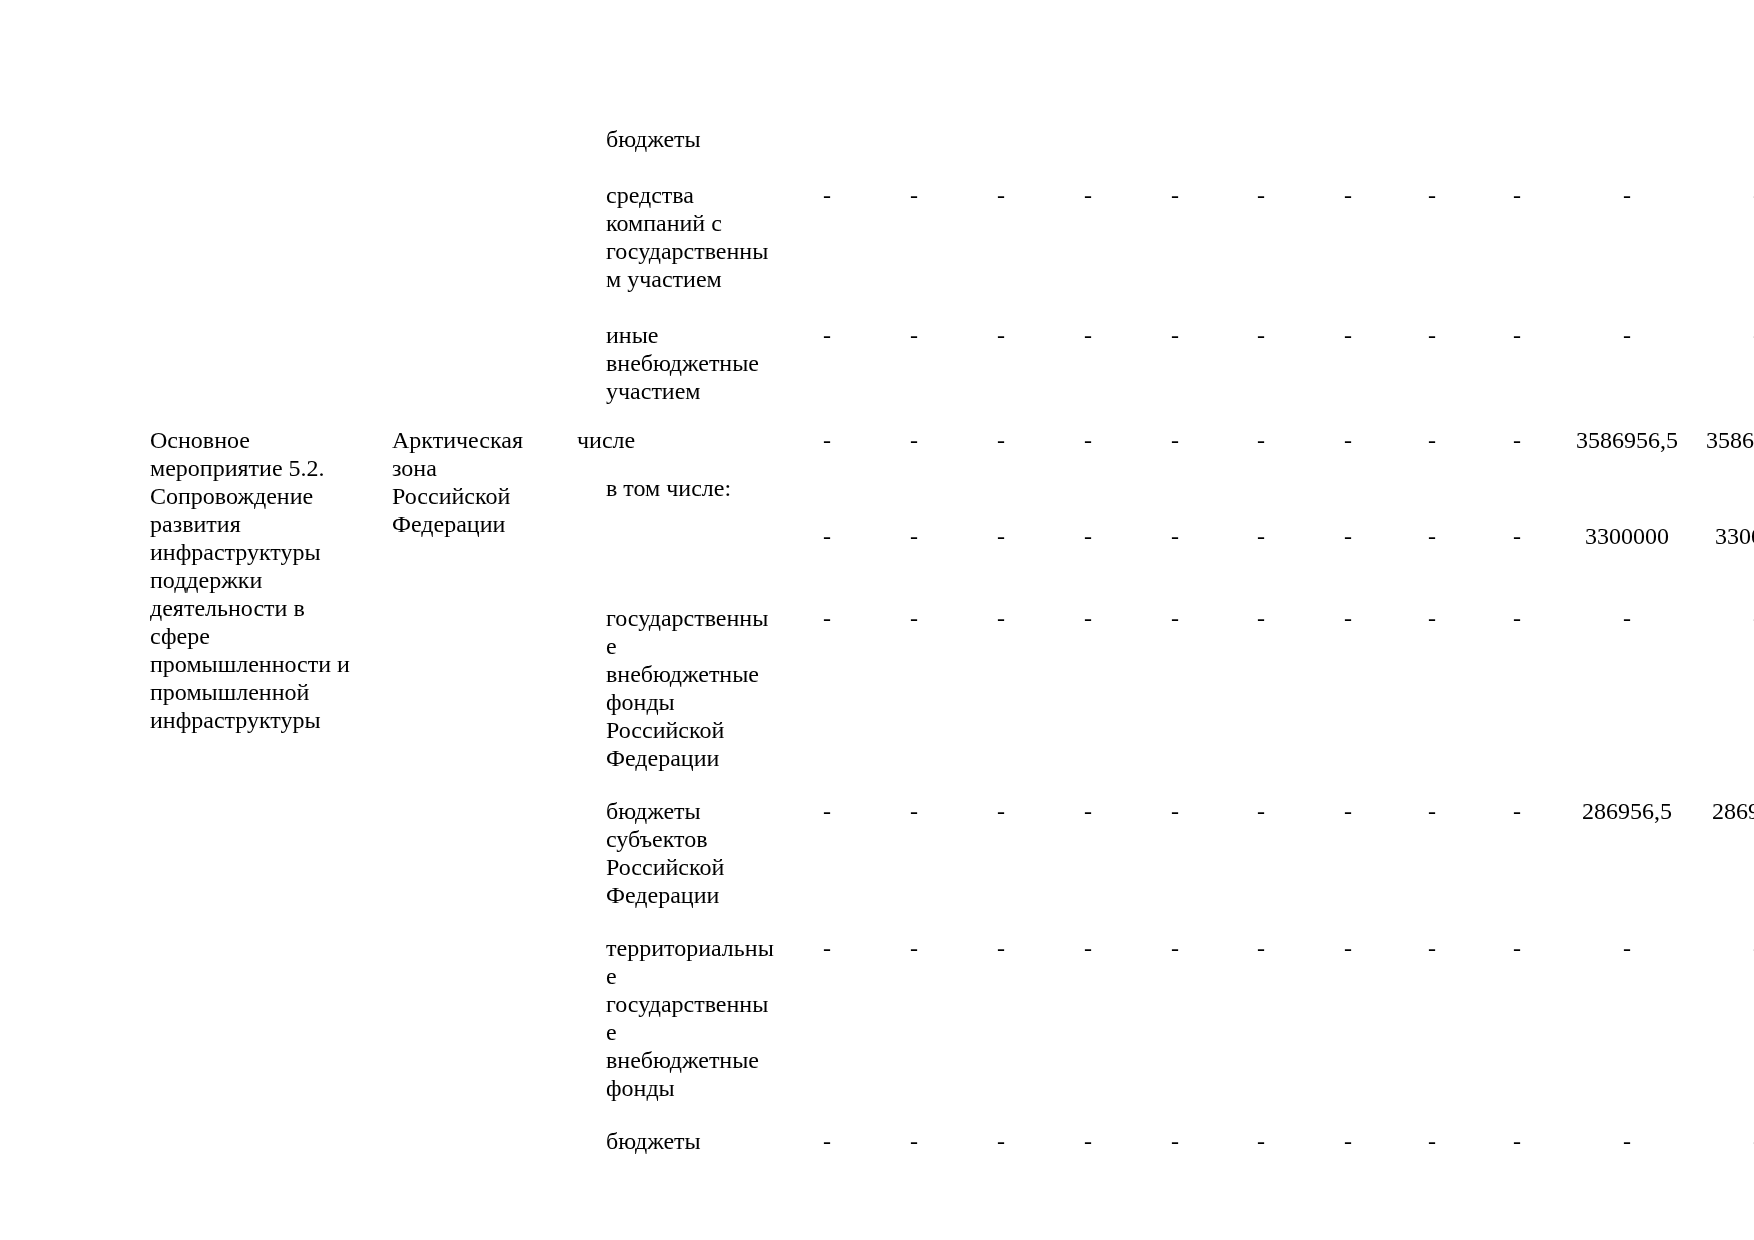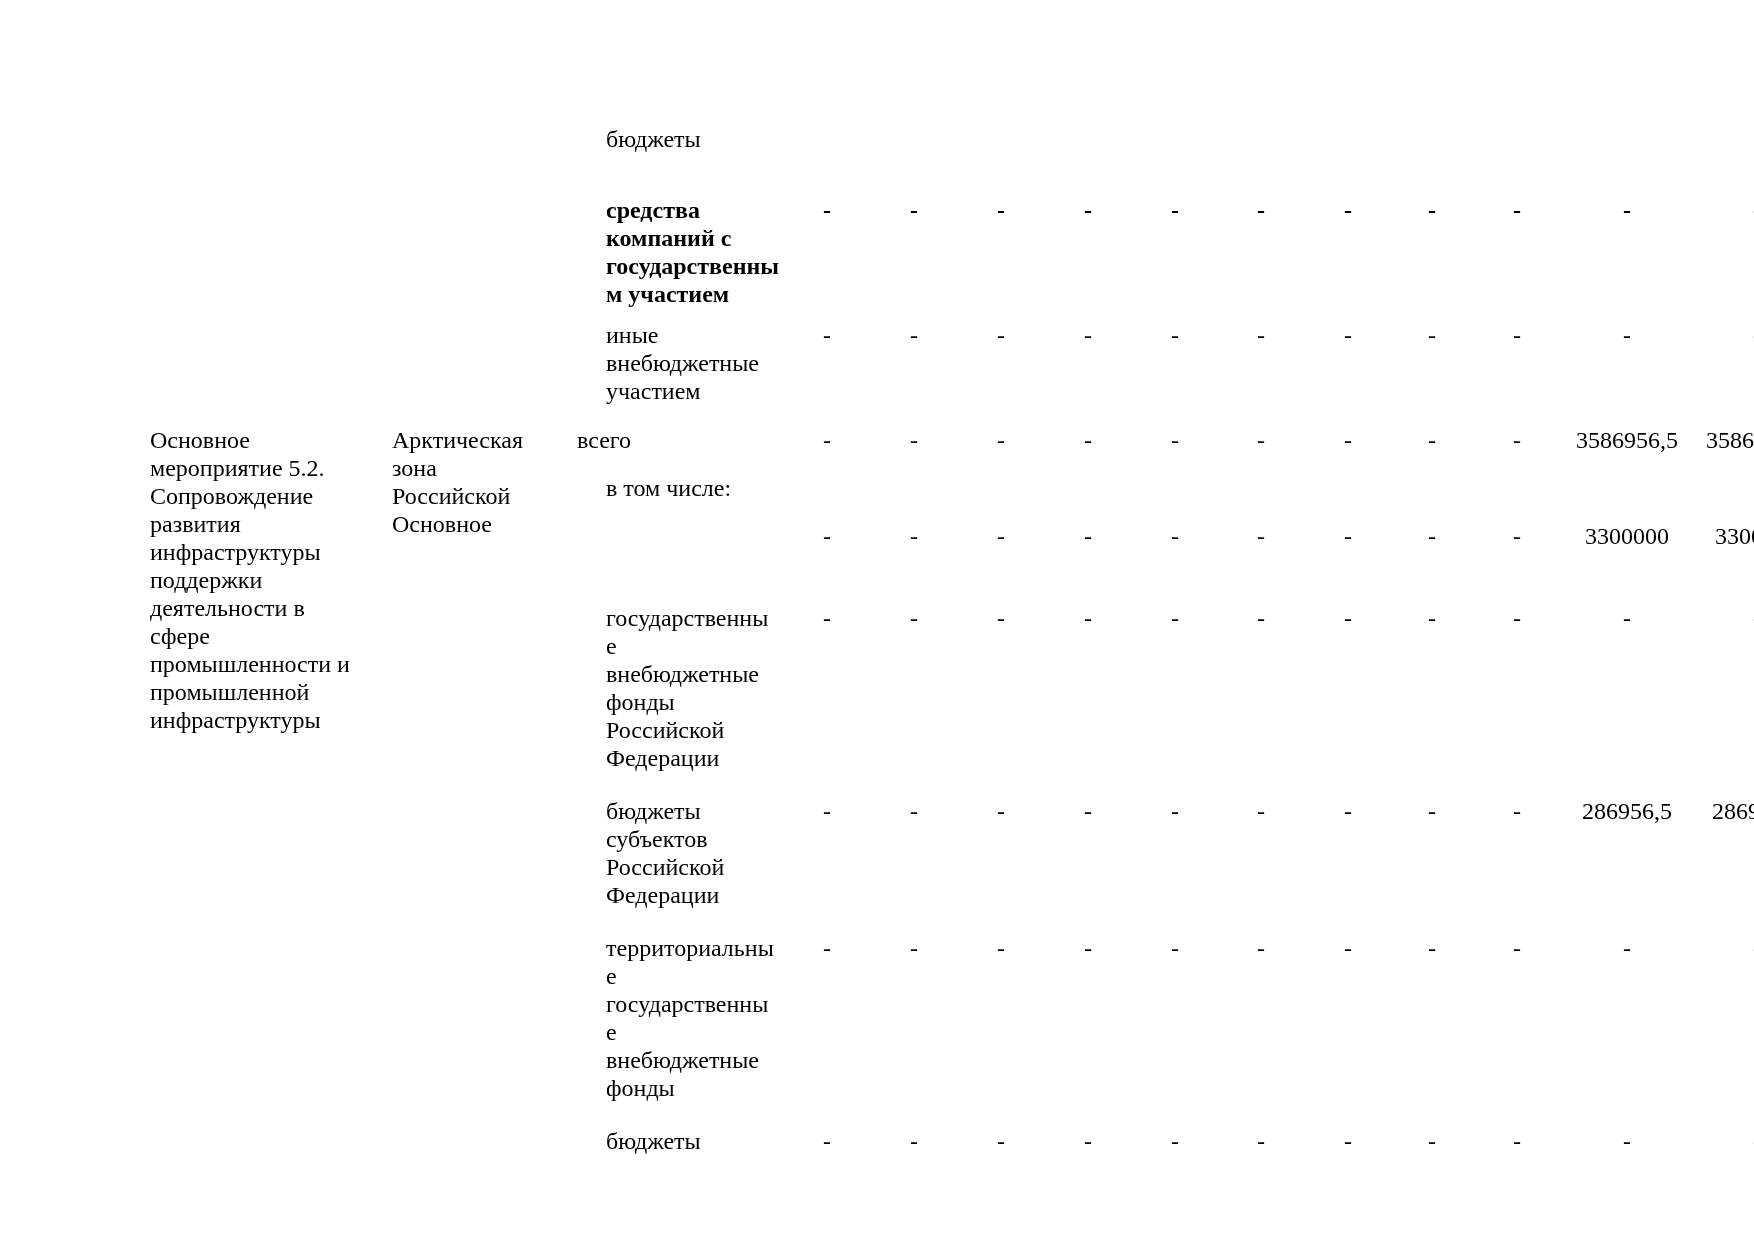--- a/index.html
+++ b/index.html
@@ -33,27 +33,27 @@
 инфраструктуры
 поддержки
 деятельности в сфере
 промышленности и
 промышленной
 инфраструктуры</div>
 
   <div class="abs lines" style="left:392px;top:426px;width:140px;">Арктическая
 зона
 Российской
-Основное</div>
+Федерации</div>
 
   <div class="row" style="top:125px;">
     <div class="src-label lines">бюджеты</div>
   </div>
 
-  <div class="row" style="top:196px;font-weight:bold;">
+  <div class="row" style="top:181px;">
     <div class="src-label lines">средства
 компаний с
 государственны
 м участием</div>
   <span class="cell" style="left: 747px;">-</span>
       <span class="cell" style="left: 834px;">-</span>
       <span class="cell" style="left: 921px;">-</span>
       <span class="cell" style="left: 1008px;">-</span>
       <span class="cell" style="left: 1095px;">-</span>
       <span class="cell" style="left: 1181px;">-</span>
@@ -75,21 +75,21 @@
       <span class="cell" style="left: 1095px;">-</span>
       <span class="cell" style="left: 1181px;">-</span>
       <span class="cell" style="left: 1268px;">-</span>
       <span class="cell" style="left: 1352px;">-</span>
       <span class="cell" style="left: 1437px;">-</span>
       <span class="cell" style="left: 1547px;">-</span>
       <span class="cell" style="left: 1677px;">-</span>
     </div>
 
   <div class="row" style="top:426px;">
-    <div class="src-label outdent lines">всего</div>
+    <div class="src-label outdent lines">числе</div>
   <span class="cell" style="left: 747px;">-</span>
       <span class="cell" style="left: 834px;">-</span>
       <span class="cell" style="left: 921px;">-</span>
       <span class="cell" style="left: 1008px;">-</span>
       <span class="cell" style="left: 1095px;">-</span>
       <span class="cell" style="left: 1181px;">-</span>
       <span class="cell" style="left: 1268px;">-</span>
       <span class="cell" style="left: 1352px;">-</span>
       <span class="cell" style="left: 1437px;">-</span>
       <span class="cell" style="left: 1547px;">3586956,5</span>

